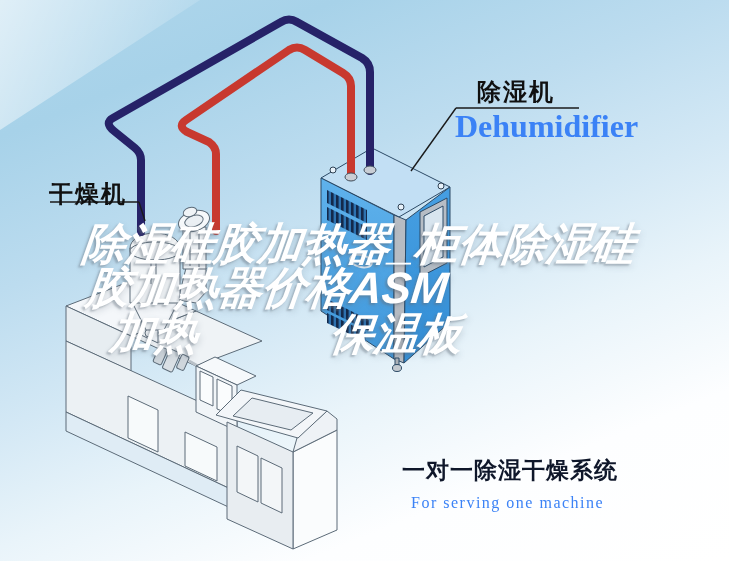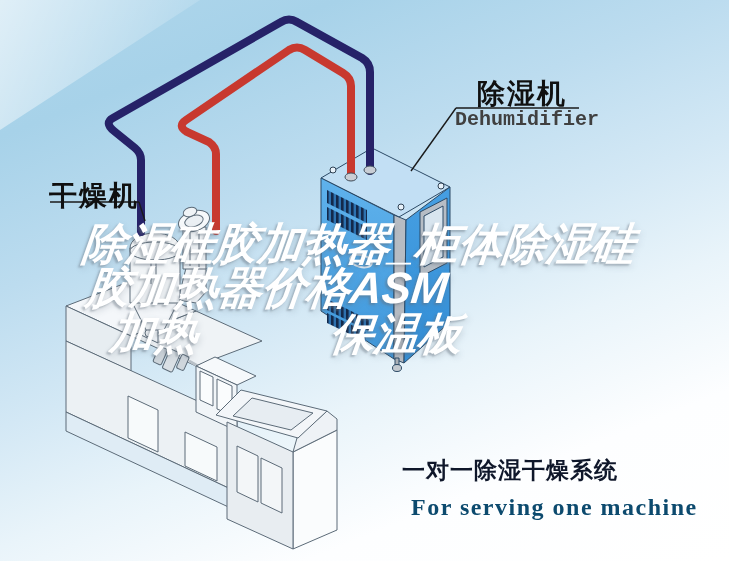--- a/index.html
+++ b/index.html
@@ -12,45 +12,45 @@
     background:linear-gradient(158deg,#b0d7ec 0%,#a7d2e9 16%,#bcdcef 34%,
       #d3e8f5 50%,#e9f4fa 64%,#fdfeff 80%,#ffffff 100%);
   }
   .bg-wedge{
     position:absolute;left:0;top:0;width:200px;height:130px;
     clip-path:polygon(0 0,100% 0,0 100%);
     background:linear-gradient(115deg,rgba(255,255,255,.6),rgba(255,255,255,0));
   }
   svg.art{position:absolute;left:0;top:0;}
   .lbl-zh{
-    position:absolute;font-size:28px;font-weight:700;color:#101010;
+    position:absolute;font-size:24px;font-weight:700;color:#101010;
     letter-spacing:2px;line-height:1;white-space:nowrap;
   }
   .lbl-en{
-    position:absolute;font-family:Liberation Mono, monospace;
-    font-size:20px;font-weight:600;color:#404040;line-height:1;white-space:nowrap;
+    position:absolute;font-family:Liberation Serif, serif;
+    font-size:32px;font-weight:600;color:#3b82f6;line-height:1;white-space:nowrap;
   }
   .wm{
     position:absolute;color:#fff;font-weight:900;font-style:italic;
     font-size:44px;line-height:1;white-space:nowrap;letter-spacing:0;
     transform:skewX(-6deg);transform-origin:left bottom;
     text-shadow:-2px 2px 2px rgba(100,112,126,.40),1px 3px 6px rgba(100,112,126,.22);
   }
   #wm1{left:80px;top:222px;}
   #wm2{left:84px;top:266px;}
   #wm3a{left:108px;top:311px;}
   #wm3b{left:328px;top:312px;}
   .cap-zh{
     position:absolute;left:402px;top:459px;font-size:23px;font-weight:900;
     color:#0f172a;letter-spacing:1px;line-height:1;white-space:nowrap;
   }
   .cap-en{
     position:absolute;left:411px;top:495px;
     font-family:"Liberation Serif","DejaVu Serif",serif;
-    font-size:24px;font-weight:700;color:#0c4a6e;letter-spacing:1.5px;
+    font-size:16px;font-weight:400;color:#3b82f6;letter-spacing:1.5px;
     line-height:1;white-space:nowrap;
   }
 </style>
 </head>
 <body>
 
 <div class="stage">
   <div class="bg"></div>
   <div class="bg-wedge"></div>
 

